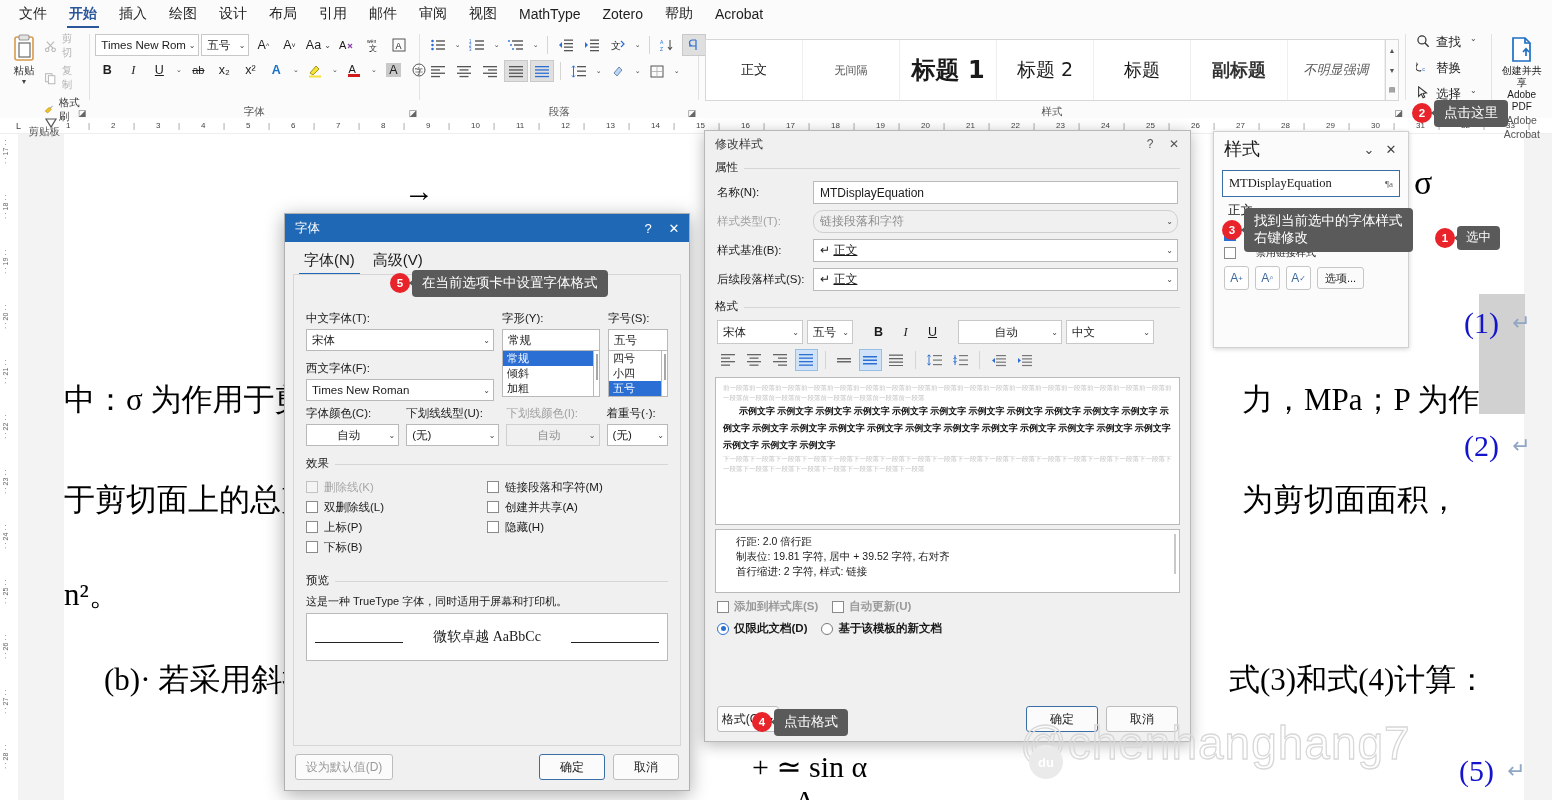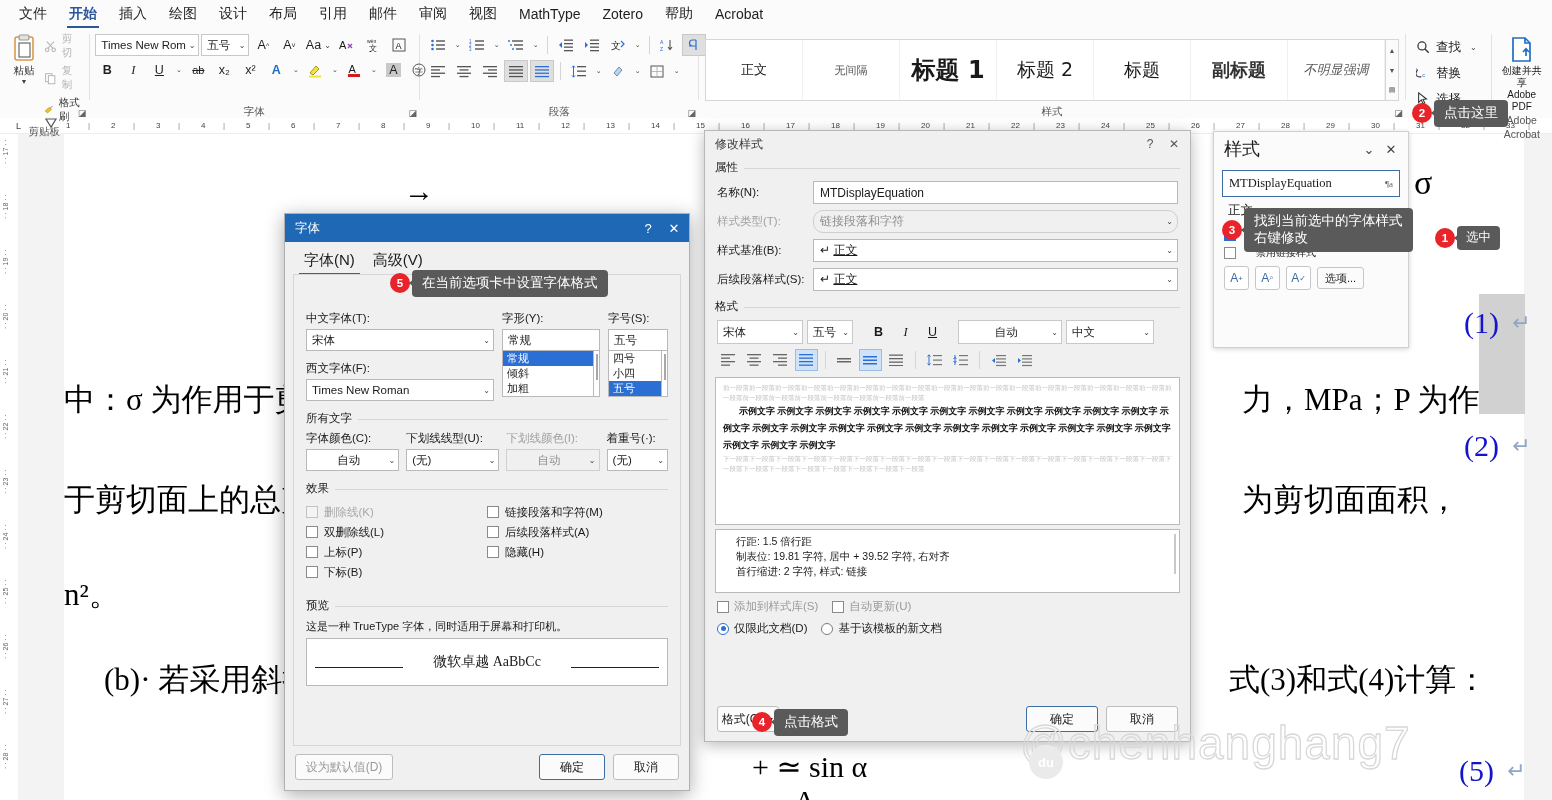--- a/index.html
+++ b/index.html
@@ -58,21 +58,21 @@
   .sty-h1 { font-size:24px; font-weight:700; }
   .sty-h2 { font-size:19px; }
   .sty-title { font-size:18px; }
   .sty-sub { font-size:18px; font-weight:600; color:#333;}
   .sty-emph { font-size:13px; font-style:italic; color:#5a5a5a; }
   #stylescroll { width:13px; height:62px; display:flex;flex-direction:column;justify-content:space-between;
                  border:1px solid #d7d7d7; border-left:none; background:#fbfbfb; }
   #stylescroll div { height:20px; display:flex;align-items:center;justify-content:center;font-size:7px;color:#555; }
 
   
-  .edititem { display:flex; align-items:center; gap:6px; height:26px; font-size:12.5px; padding:0 4px; }
+  .edititem { display:flex; align-items:flex-start; gap:6px; height:26px; font-size:12.5px; padding:0 4px; }
 
   
   #hruler { position:absolute; top:118px; left:0; width:1552px; height:16px; background:#fff;
             border-bottom:1px solid #eee; font-size:8px; color:#444; }
   #hruler .tick { position:absolute; top:3px; }
   #vruler { position:absolute; left:0; top:134px; width:18px; height:666px; background:#fff; font-size:7px; color:#666; }
   #vruler .vt { position:absolute; left:2px; transform:rotate(-90deg); transform-origin:left top; white-space:nowrap;}
 
   
   #docarea { position:absolute; left:18px; top:134px; width:1534px; height:666px; background:#f3f3f3; overflow:hidden; }
@@ -139,21 +139,21 @@
   .vsep { width:1px; height:18px; background:#d5d5d5; margin:0 4px; }
   #ms-preview { margin:6px 10px 0 10px; height:148px; border:1px solid #b9b9b9; background:#fff;
                 padding:5px 7px; overflow:hidden; }
   .pv-dim { font-size:6.5px; color:#c2c2c2; line-height:1.55; font-family:"Liberation Serif",serif; }
   .pv-main { font-size:9px; color:#101010; line-height:1.9; font-family:"Liberation Serif",serif; font-weight:bold; text-indent:16px;}
   #ms-desc { margin:4px 10px 0 10px; height:64px; border:1px solid #b9b9b9; background:#fff;
              padding:4px 6px; font-size:10.5px; line-height:1.45; position:relative; overflow:hidden;}
   #ms-desc .ind { padding-left:14px; }
   .ms-scroll { position:absolute; right:3px; top:4px; width:2px; height:40px; background:#c9c9c9; }
   .ms-chkrow { display:flex; align-items:center; gap:14px; margin:6px 0 0 12px; font-size:11.5px; }
-  .ms-chkrow .c { display:flex; align-items:center; gap:5px; }
+  .ms-chkrow .c { display:flex; align-items:center; gap:5px;font-weight:bold; }
   .ms-chkrow .c.dis { color:#9a9a9a; }
   .radio { width:12px;height:12px;border:1px solid #7a7a7a;border-radius:50%;background:#fff;position:relative;flex:none;}
   .radio.on { border-color:#2b6fd4; }
   .radio.on:after { content:""; position:absolute; left:2.5px; top:2.5px; width:5px;height:5px;border-radius:50%;background:#2b6fd4; }
   #ms-btns { position:absolute; left:0; right:0; bottom:8px; height:28px; display:flex; align-items:center; padding:0 12px; }
   .dbtn { height:26px; min-width:72px; border:1px solid #bdbdbd; background:#fbfbfb; border-radius:3px;
           display:flex; align-items:center; justify-content:center; font-size:12px; }
   .dbtn.primary { border:1.6px solid #3b6ea5; }
   .dbtn.dis { color:#9a9a9a; }
 
@@ -903,21 +903,21 @@
     </div>
   </div>
 
   <div id="ms-preview">
     <div class="pv-dim">前一段落前一段落前一段落前一段落前一段落前一段落前一段落前一段落前一段落前一段落前一段落前一段落前一段落前一段落前一段落前一段落前一段落前一段落前一段落前一段落前一段落前一段落前一段落前一段落前一段落</div>
     <div class="pv-main">示例文字 示例文字 示例文字 示例文字 示例文字 示例文字 示例文字 示例文字 示例文字 示例文字 示例文字 示例文字 示例文字 示例文字 示例文字 示例文字 示例文字 示例文字 示例文字 示例文字 示例文字 示例文字 示例文字 示例文字 示例文字 示例文字</div>
     <div class="pv-dim">下一段落下一段落下一段落下一段落下一段落下一段落下一段落下一段落下一段落下一段落下一段落下一段落下一段落下一段落下一段落下一段落下一段落下一段落下一段落下一段落下一段落下一段落下一段落下一段落下一段落</div>
   </div>
 
   <div id="ms-desc">
-    <div class="ind">行距: 1.5 倍行距</div>
+    <div class="ind">行距: 2.0 倍行距</div>
     <div class="ind">制表位:  19.81 字符, 居中 +  39.52 字符, 右对齐</div>
     <div class="ind">首行缩进:  2 字符, 样式: 链接</div>
     <div class="ms-scroll"></div>
   </div>
 
   <div class="ms-chkrow">
     <div class="c dis">
       <span class="cbox"></span>
       <span>添加到样式库(S)</span>
     </div>
@@ -997,24 +997,20 @@
             <div class="fd-list" style="flex:1" id="fd-sizelist">
                 <div class="fd-li">四号</div>
                 <div class="fd-li">小四</div>
                 <div class="fd-li sel">五号</div>
               </div>
             <div class="fd-scroll" style="border:1px solid #b9b9b9;border-top:none;border-left:none"></div>
           </div>
         </div>
       </div>
 
-      <div class="fd-grp">
-        <div class="fd-grpline"></div>
-        <span class="fd-grplab">所有文字</span>
-      </div>
       <div style="display:flex; gap:7px; margin-top:5px">
         <div style="width:94px">
           <div class="fd-lab">字体颜色(C):</div>
           <div class="fd-inp" style="justify-content:center">
             <span class="val" style="text-align:center">自动</span>
             <span class="chev">⌄</span>
           </div>
         </div>
         <div style="width:94px">
           <div class="fd-lab">下划线线型(U):</div>
@@ -1062,21 +1058,21 @@
               <span>下标(B)</span>
             </div>
           </div>
         <div style="width:50%" id="fd-eff-right">
             <div class="fd-chk">
               <span class="cbox"></span>
               <span>链接段落和字符(M)</span>
             </div>
             <div class="fd-chk">
               <span class="cbox"></span>
-              <span>后续段落样式(A)</span>
+              <span>创建并共享(A)</span>
             </div>
             <div class="fd-chk">
               <span class="cbox"></span>
               <span>隐藏(H)</span>
             </div>
           </div>
       </div>
 
       <div class="fd-grp" style="margin-top:16px">
         <div class="fd-grpline"></div>

